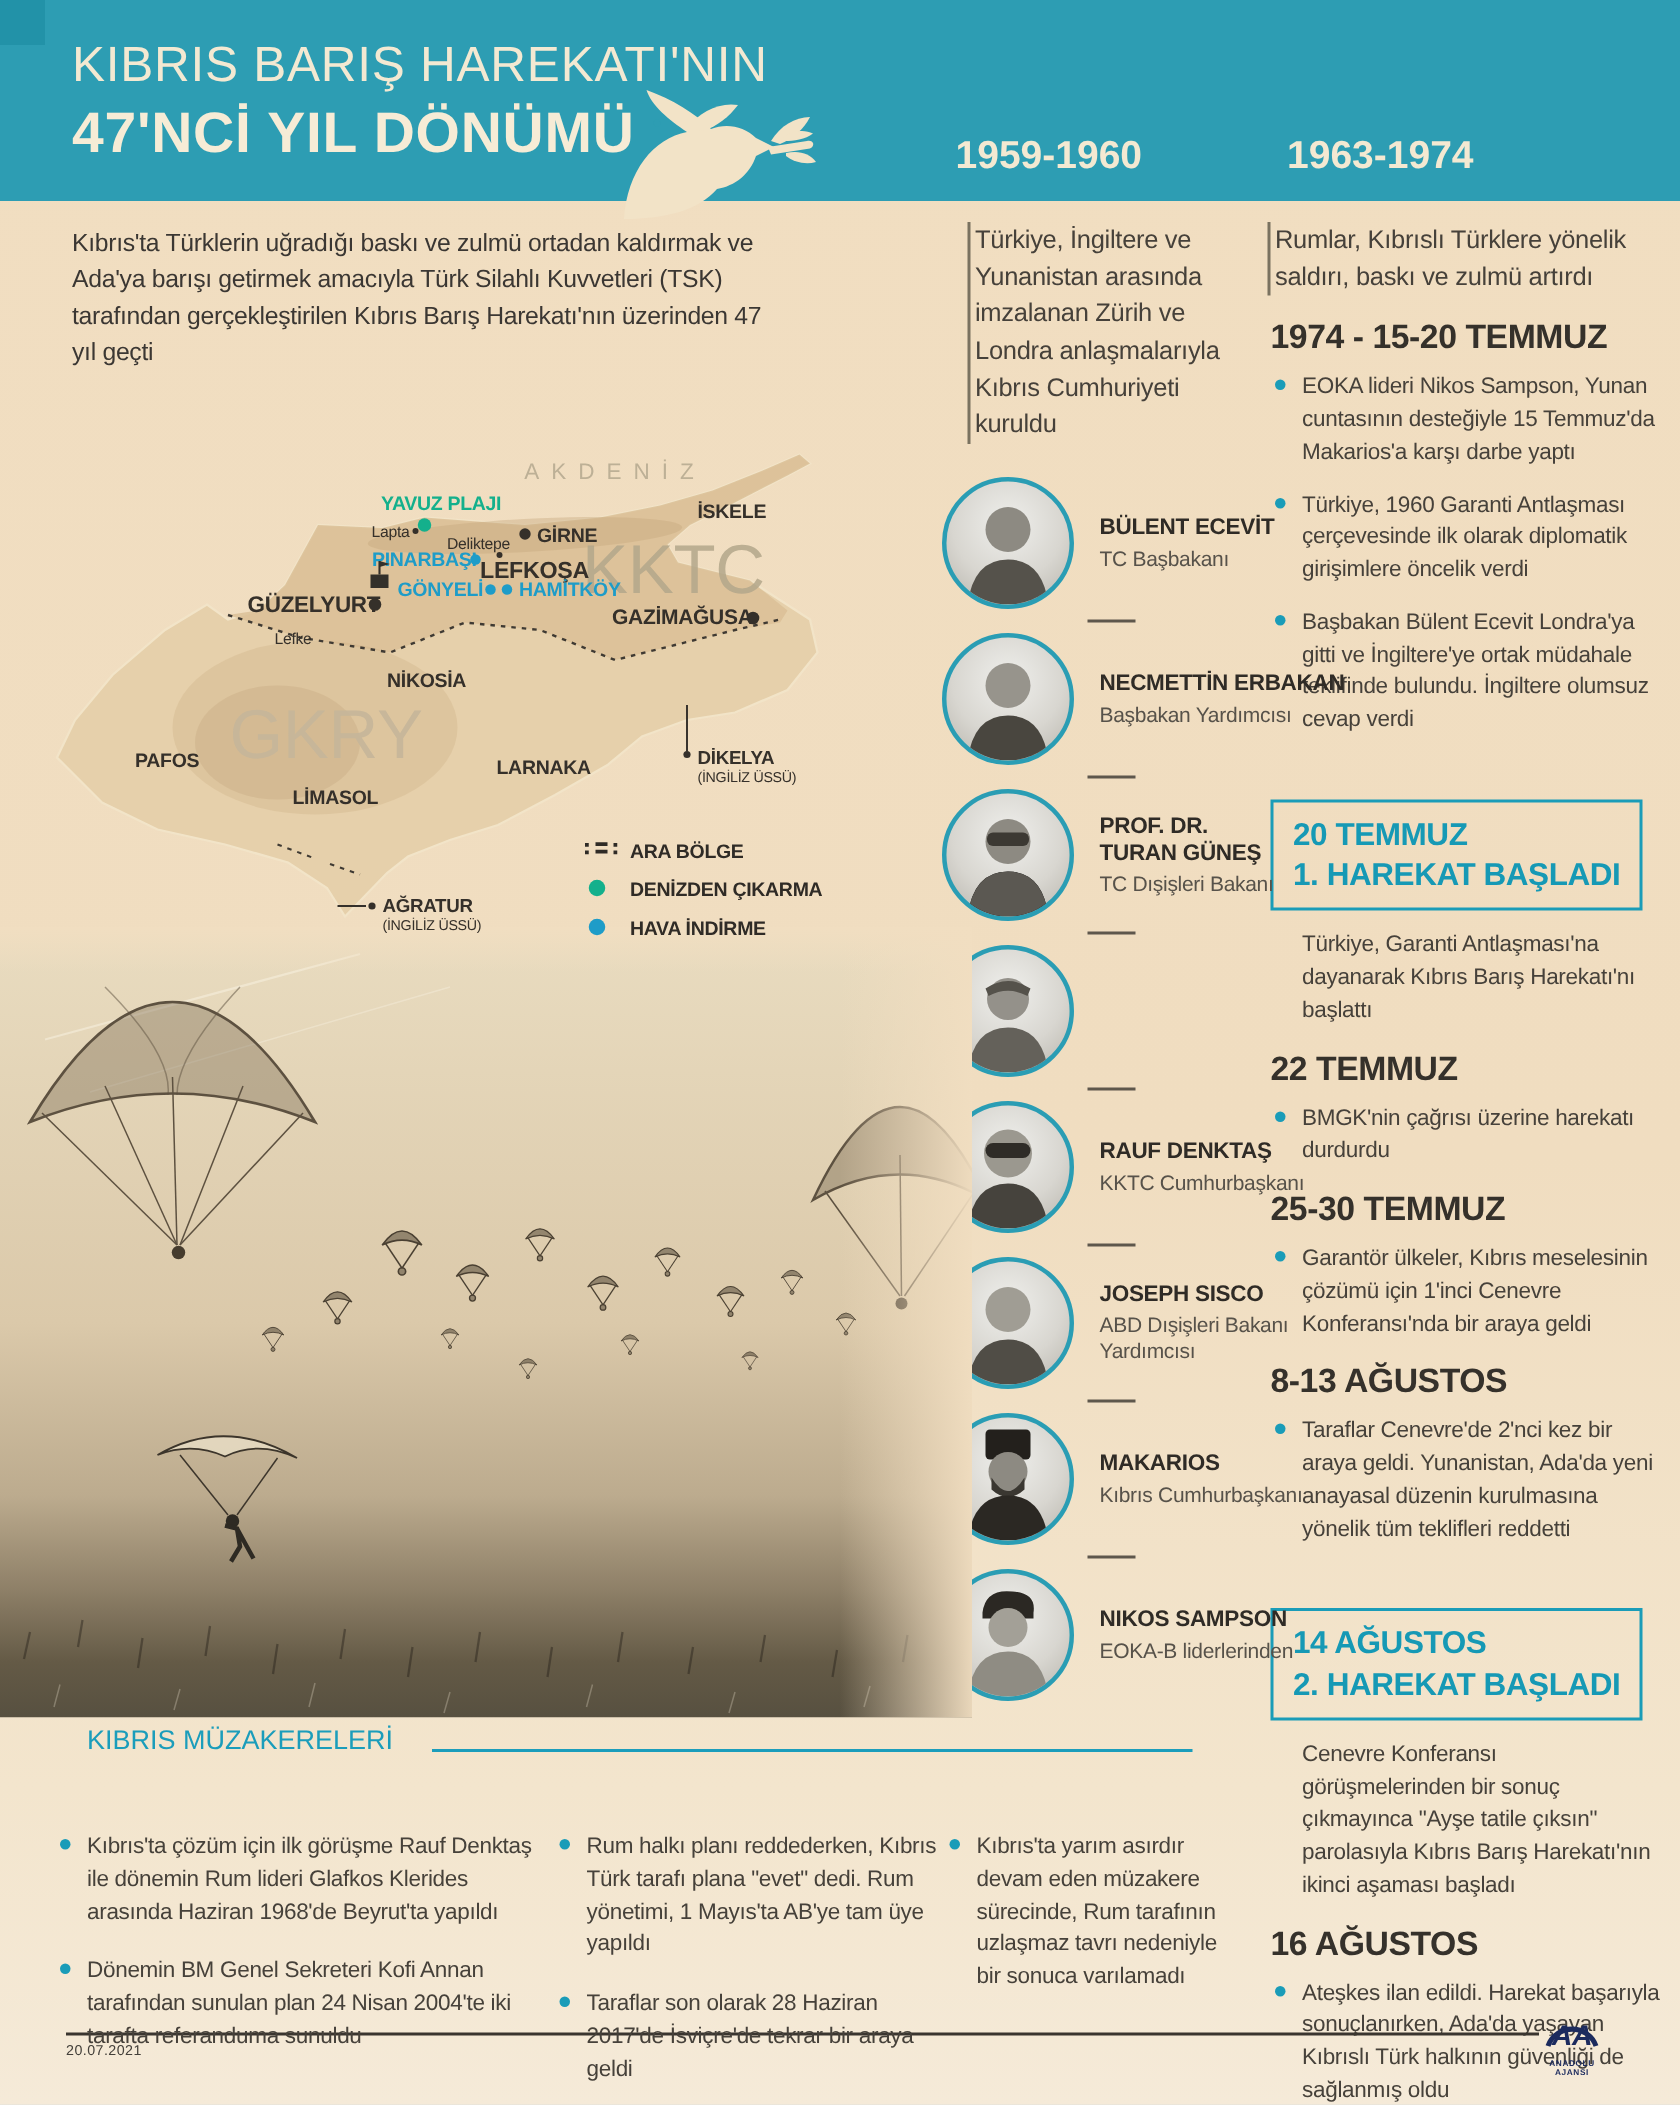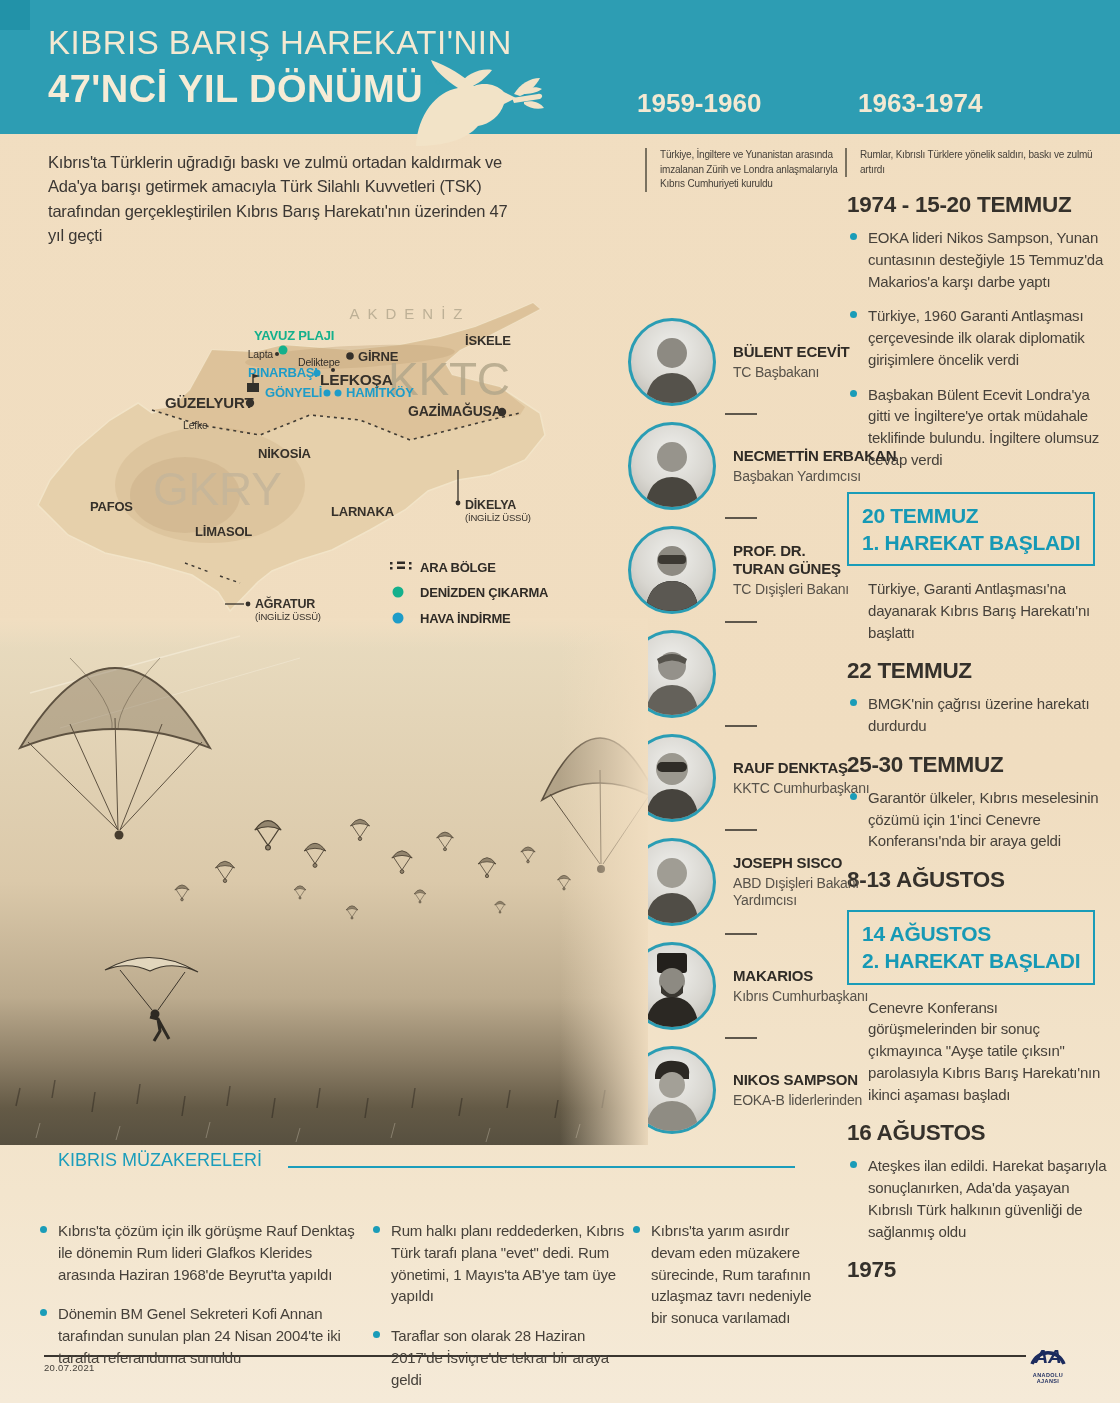--- a/index.html
+++ b/index.html
@@ -10,30 +10,30 @@
   
   .band{position:absolute;left:0;top:0;width:1120px;height:134px;background:#2d9db3;}
   .band-corner{position:absolute;left:0;top:0;width:30px;height:30px;background:#2292a8;}
   .title1{position:absolute;left:48px;top:24px;font-size:33px;color:#f3e9d2;letter-spacing:0.5px;font-weight:400;}
   .title2{position:absolute;left:48px;top:68px;font-size:38px;color:#f6ecd6;font-weight:bold;letter-spacing:0.5px;}
   .dove{position:absolute;left:396px;top:54px;}
   .year-label{position:absolute;top:88px;font-size:26px;font-weight:bold;color:#f3e9d2;letter-spacing:0px;}
   .year-1959{left:637px;} .year-1963{left:858px;}
   
   .intro{position:absolute;left:48px;top:150px;width:462px;font-size:16.5px;line-height:1.48;color:#3b3733;}
-  .lead-block{border-left:2px solid #7a7260;padding-left:13px;font-size:10px;line-height:1.45;color:#46413a;}
+  .lead-block{border-left:2px solid #7a7260;padding-left:3px;font-size:17px;line-height:1.45;color:#46413a;}
   .col1959{position:absolute;left:645px;top:148px;width:196px;}
   
   .timeline{position:absolute;left:845px;top:148px;width:264px;}
   .timeline .lead-block{margin-bottom:12px;width:238px;}
   .tl-h{font-size:22.5px;font-weight:bold;color:#35312b;margin:15px 0 9px 2px;letter-spacing:-0.3px;}
   .tl-bullet{position:relative;padding-left:23px;font-size:15px;line-height:1.45;color:#46413a;margin-bottom:13px;}
   .tl-bullet::before{content:"";position:absolute;left:5px;top:6px;width:7px;height:7px;border-radius:50%;background:#1a9cb8;}
   .tl-box{display:inline-block;border:2px solid #1a9cb8;color:#1699b5;font-weight:bold;font-size:21px;
-          line-height:1.3;padding:8px 13px;margin:8px 0 12px 2px;letter-spacing:-0.3px;}
+          line-height:1.3;padding:8px 13px;margin:29px 0 12px 2px;letter-spacing:-0.3px;}
   .tl-p{padding-left:23px;font-size:15px;line-height:1.45;color:#46413a;margin-bottom:10px;}
   
   .people{position:absolute;left:628px;top:318px;width:280px;}
   .p-divider{width:32px;border-top:2px solid #5e574c;margin:7px 0 7px 97px;}
   .person{display:flex;align-items:center;margin-bottom:5px;}
   .avatar{flex:0 0 auto;width:82px;height:82px;border-radius:50%;border:3px solid #2a9db4;overflow:hidden;
           background:radial-gradient(circle at 50% 35%,#efefec 0%,#d8d6d0 55%,#b5b2aa 100%);}
   .p-text{margin-left:17px;width:175px;}
   .p-name{font-size:15px;font-weight:bold;color:#2f2b26;white-space:pre-line;line-height:1.25;}
   .p-title{font-size:14px;color:#57524a;margin-top:2px;line-height:1.25;}
@@ -192,20 +192,21 @@
     <div class="tl-box">
       <div>20 TEMMUZ</div>
       <div>1. HAREKAT BAŞLADI</div>
     </div>
     <div class="tl-p">Türkiye, Garanti Antlaşması'na dayanarak Kıbrıs Barış Harekatı'nı başlattı</div>
     <div class="tl-h">22 TEMMUZ</div>
     <div class="tl-bullet">BMGK'nin çağrısı üzerine harekatı durdurdu</div>
     <div class="tl-h">25-30 TEMMUZ</div>
     <div class="tl-bullet">Garantör ülkeler, Kıbrıs meselesinin çözümü için 1'inci Cenevre Konferansı'nda bir araya geldi</div>
     <div class="tl-h">8-13 AĞUSTOS</div>
+    <div class="tl-bullet">Taraflar Cenevre'de 2'nci kez bir araya geldi. Yunanistan, Ada'da yeni anayasal düzenin kurulmasına yönelik tüm teklifleri reddetti</div>
     <div class="tl-box">
       <div>14 AĞUSTOS</div>
       <div>2. HAREKAT BAŞLADI</div>
     </div>
     <div class="tl-p">Cenevre Konferansı görüşmelerinden bir sonuç çıkmayınca "Ayşe tatile çıksın" parolasıyla Kıbrıs Barış Harekatı'nın ikinci aşaması başladı</div>
     <div class="tl-h">16 AĞUSTOS</div>
     <div class="tl-bullet">Ateşkes ilan edildi. Harekat başarıyla sonuçlanırken, Ada'da yaşayan Kıbrıslı Türk halkının güvenliği de sağlanmış oldu</div>
     <div class="tl-h">1975</div>
     
     

